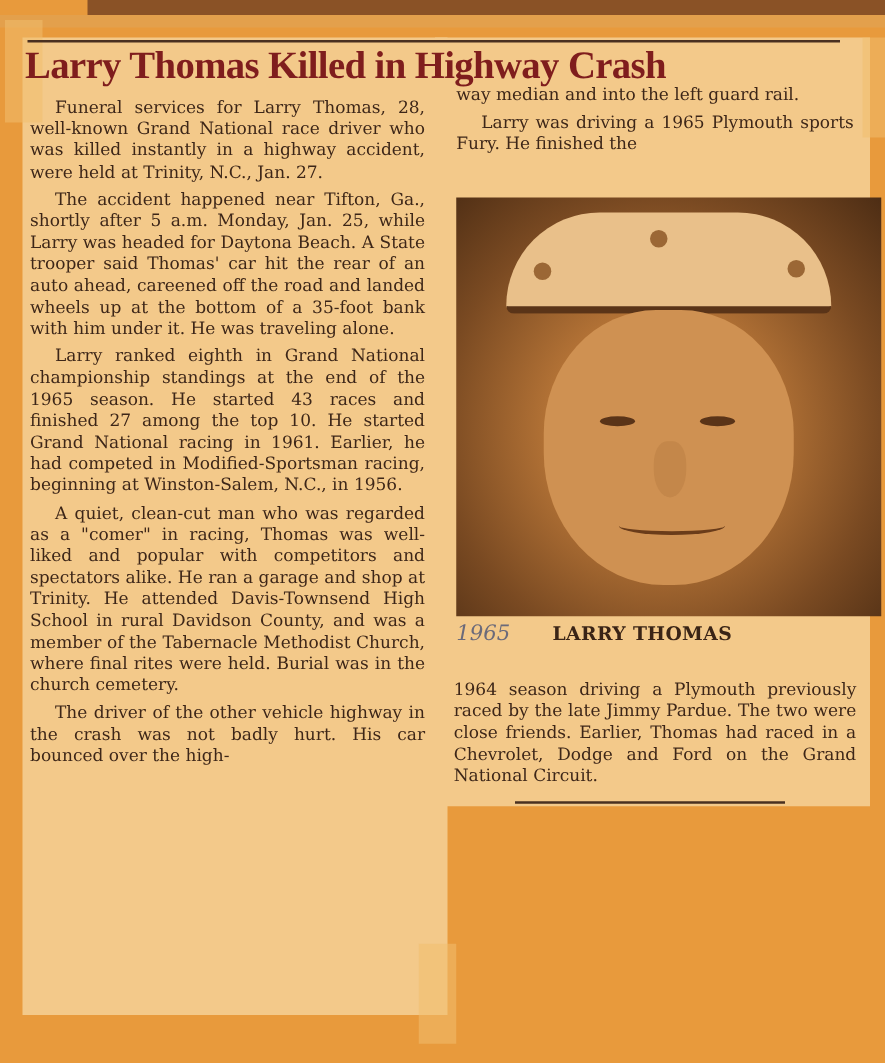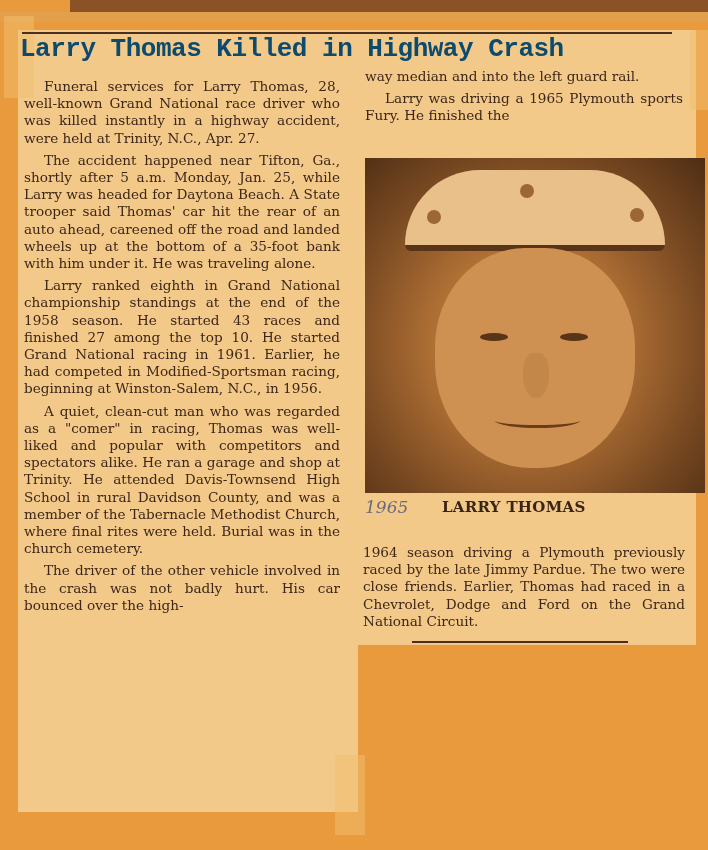--- a/index.html
+++ b/index.html
@@ -26,22 +26,22 @@
     .clip-right {
       position: absolute; left: 348px; top: 30px; width: 348px; height: 615px;
       background: #f3c98a;
     }
     .rule {
       position: absolute; left: 22px; top: 32px; width: 650px; height: 2px;
       background: #4a3020;
     }
     .headline {
       position: absolute; left: 20px; top: 34px; width: 660px;
-      font-family: Liberation Mono, monospace; font-weight: bold;
-      font-size: 26px; letter-spacing: -0.5px; color: #0c4a6e;
+      font-family: Liberation Serif, serif; font-weight: bold;
+      font-size: 31px; letter-spacing: -0.5px; color: #7f1d1d;
       white-space: nowrap;
     }
     .col {
       position: absolute; color: #3d2618;
       font-family: "DejaVu Serif", serif; font-size: 13.6px; line-height: 17.2px;
       text-align: justify;
     }
     .col p { margin: 0 0 5px 0; text-indent: 20px; }
     .col-left { left: 24px; top: 78px; width: 316px; }
     .col-right-top { left: 365px; top: 68px; width: 318px; }
@@ -90,25 +90,25 @@
 <div class="clip-left"></div>
 <div class="clip-right"></div>
 <div class="tape" style="left:4px;top:16px;width:30px;height:82px;"></div>
 <div class="tape" style="left:335px;top:755px;width:30px;height:80px;"></div>
 <div class="tape" style="left:690px;top:30px;width:18px;height:80px;"></div>
 
 <div class="rule"></div>
 <div class="headline">Larry Thomas Killed in Highway Crash</div>
 
 <div class="col col-left">
-  <p>Funeral services for Larry Thomas, 28, well-known Grand National race driver who was killed instantly in a highway accident, were held at Trinity, N.C., Apr. 27.</p>
+  <p>Funeral services for Larry Thomas, 28, well-known Grand National race driver who was killed instantly in a highway accident, were held at Trinity, N.C., Jan. 27.</p>
   <p>The accident happened near Tifton, Ga., shortly after 5 a.m. Monday, Jan. 25, while Larry was headed for Daytona Beach. A State trooper said Thomas' car hit the rear of an auto ahead, careened off the road and landed wheels up at the bottom of a 35-foot bank with him under it. He was traveling alone.</p>
-  <p>Larry ranked eighth in Grand National championship standings at the end of the 1958 season. He started 43 races and finished 27 among the top 10. He started Grand National racing in 1961. Earlier, he had competed in Modified-Sportsman racing, beginning at Winston-Salem, N.C., in 1956.</p>
+  <p>Larry ranked eighth in Grand National championship standings at the end of the 1965 season. He started 43 races and finished 27 among the top 10. He started Grand National racing in 1961. Earlier, he had competed in Modified-Sportsman racing, beginning at Winston-Salem, N.C., in 1956.</p>
   <p>A quiet, clean-cut man who was regarded as a "comer" in racing, Thomas was well-liked and popular with competitors and spectators alike. He ran a garage and shop at Trinity. He attended Davis-Townsend High School in rural Davidson County, and was a member of the Tabernacle Methodist Church, where final rites were held. Burial was in the church cemetery.</p>
-  <p>The driver of the other vehicle involved in the crash was not badly hurt. His car bounced over the high-</p>
+  <p>The driver of the other vehicle highway in the crash was not badly hurt. His car bounced over the high-</p>
 </div>
 
 <div class="col col-right-top">
   <p style="text-indent:0">way median and into the left guard rail.</p>
   <p>Larry was driving a 1965 Plymouth sports Fury. He finished the</p>
 </div>
 
 <div class="photo">
   <div class="helmet">
     <div class="helmet-hole" style="left:115px;top:14px;"></div>

